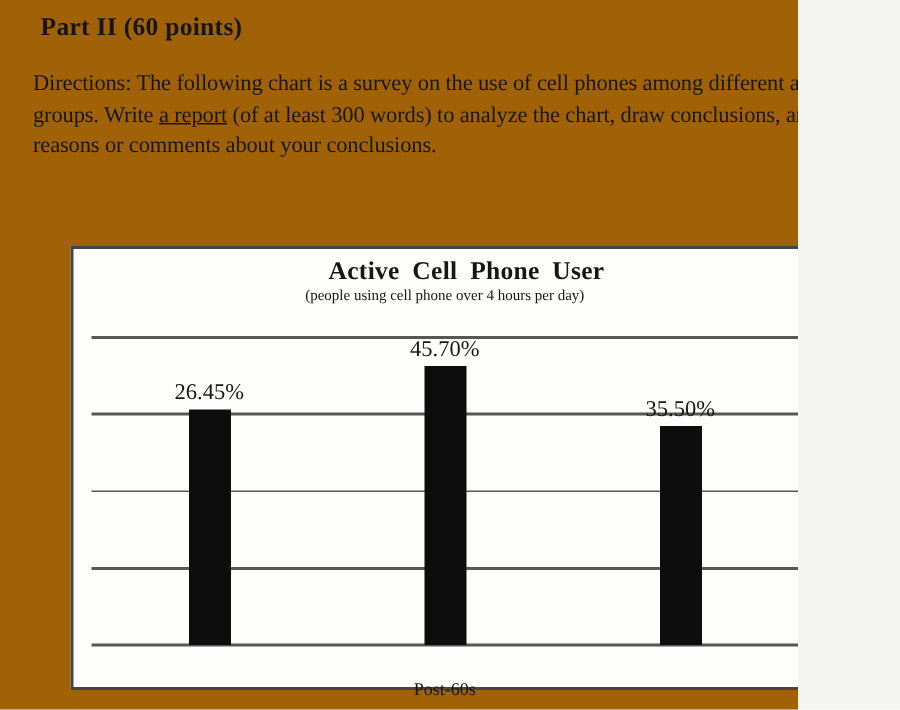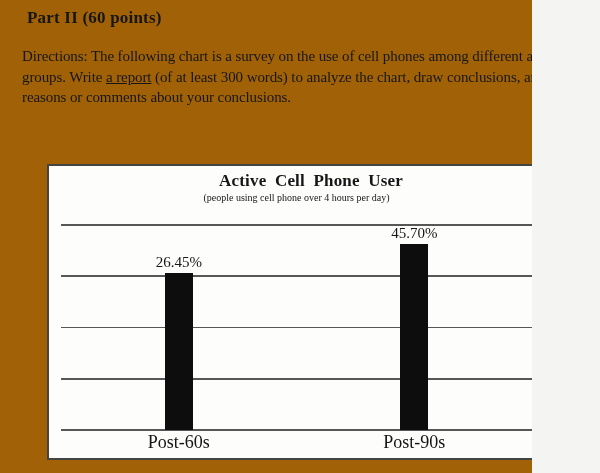--- a/index.html
+++ b/index.html
@@ -90,22 +90,22 @@
   .bar { width: 28px; }
   .cats {
     position: absolute;
     left: 12px; right: 12px;
     top: 264px; height: 26px;
     display: flex;
   }
   .cat-label {
     flex: 1;
     text-align: center;
-    font-size: 18px;
-    padding-top: 2px;
+    font-size: 12px;
+    padding-top: 22px;
   }
 </style>
 </head>
 <body>
 
 <div class="page">
 
   <h1 class="heading">Part II (60 points)</h1>
 
   <p class="directions"><span class="dir-label">Directions:</span><span> The following chart is a survey on the use of cell phones among different age groups. Write </span><span class="dir-emph">a report</span><span> (of at least 300 words) to analyze the chart, draw conclusions, and offer reasons or comments about your conclusions.</span></p>
@@ -124,22 +124,25 @@
         </div>
       <div class="bars" id="bars">
           <div class="bar-col">
             <div class="bar-label">26.45%</div>
             <div class="bar" style="height: 76.8%; background: rgb(13, 13, 13);"></div>
           </div>
           <div class="bar-col">
             <div class="bar-label">45.70%</div>
             <div class="bar" style="height: 91.4%; background: rgb(13, 13, 13);"></div>
           </div>
+          <div class="bar-col">
+            <div class="bar-label">35.50%</div>
+            <div class="bar" style="height: 71%; background: rgb(13, 13, 13);"></div>
+          </div>
         </div>
     </div>
 
     <div class="cats" id="cats">
         <div class="cat-label">Post-60s</div>
-        <div class="cat-label">Post-90s</div>
       </div>
   </div>
 
 </div>
 
 </body></html>

